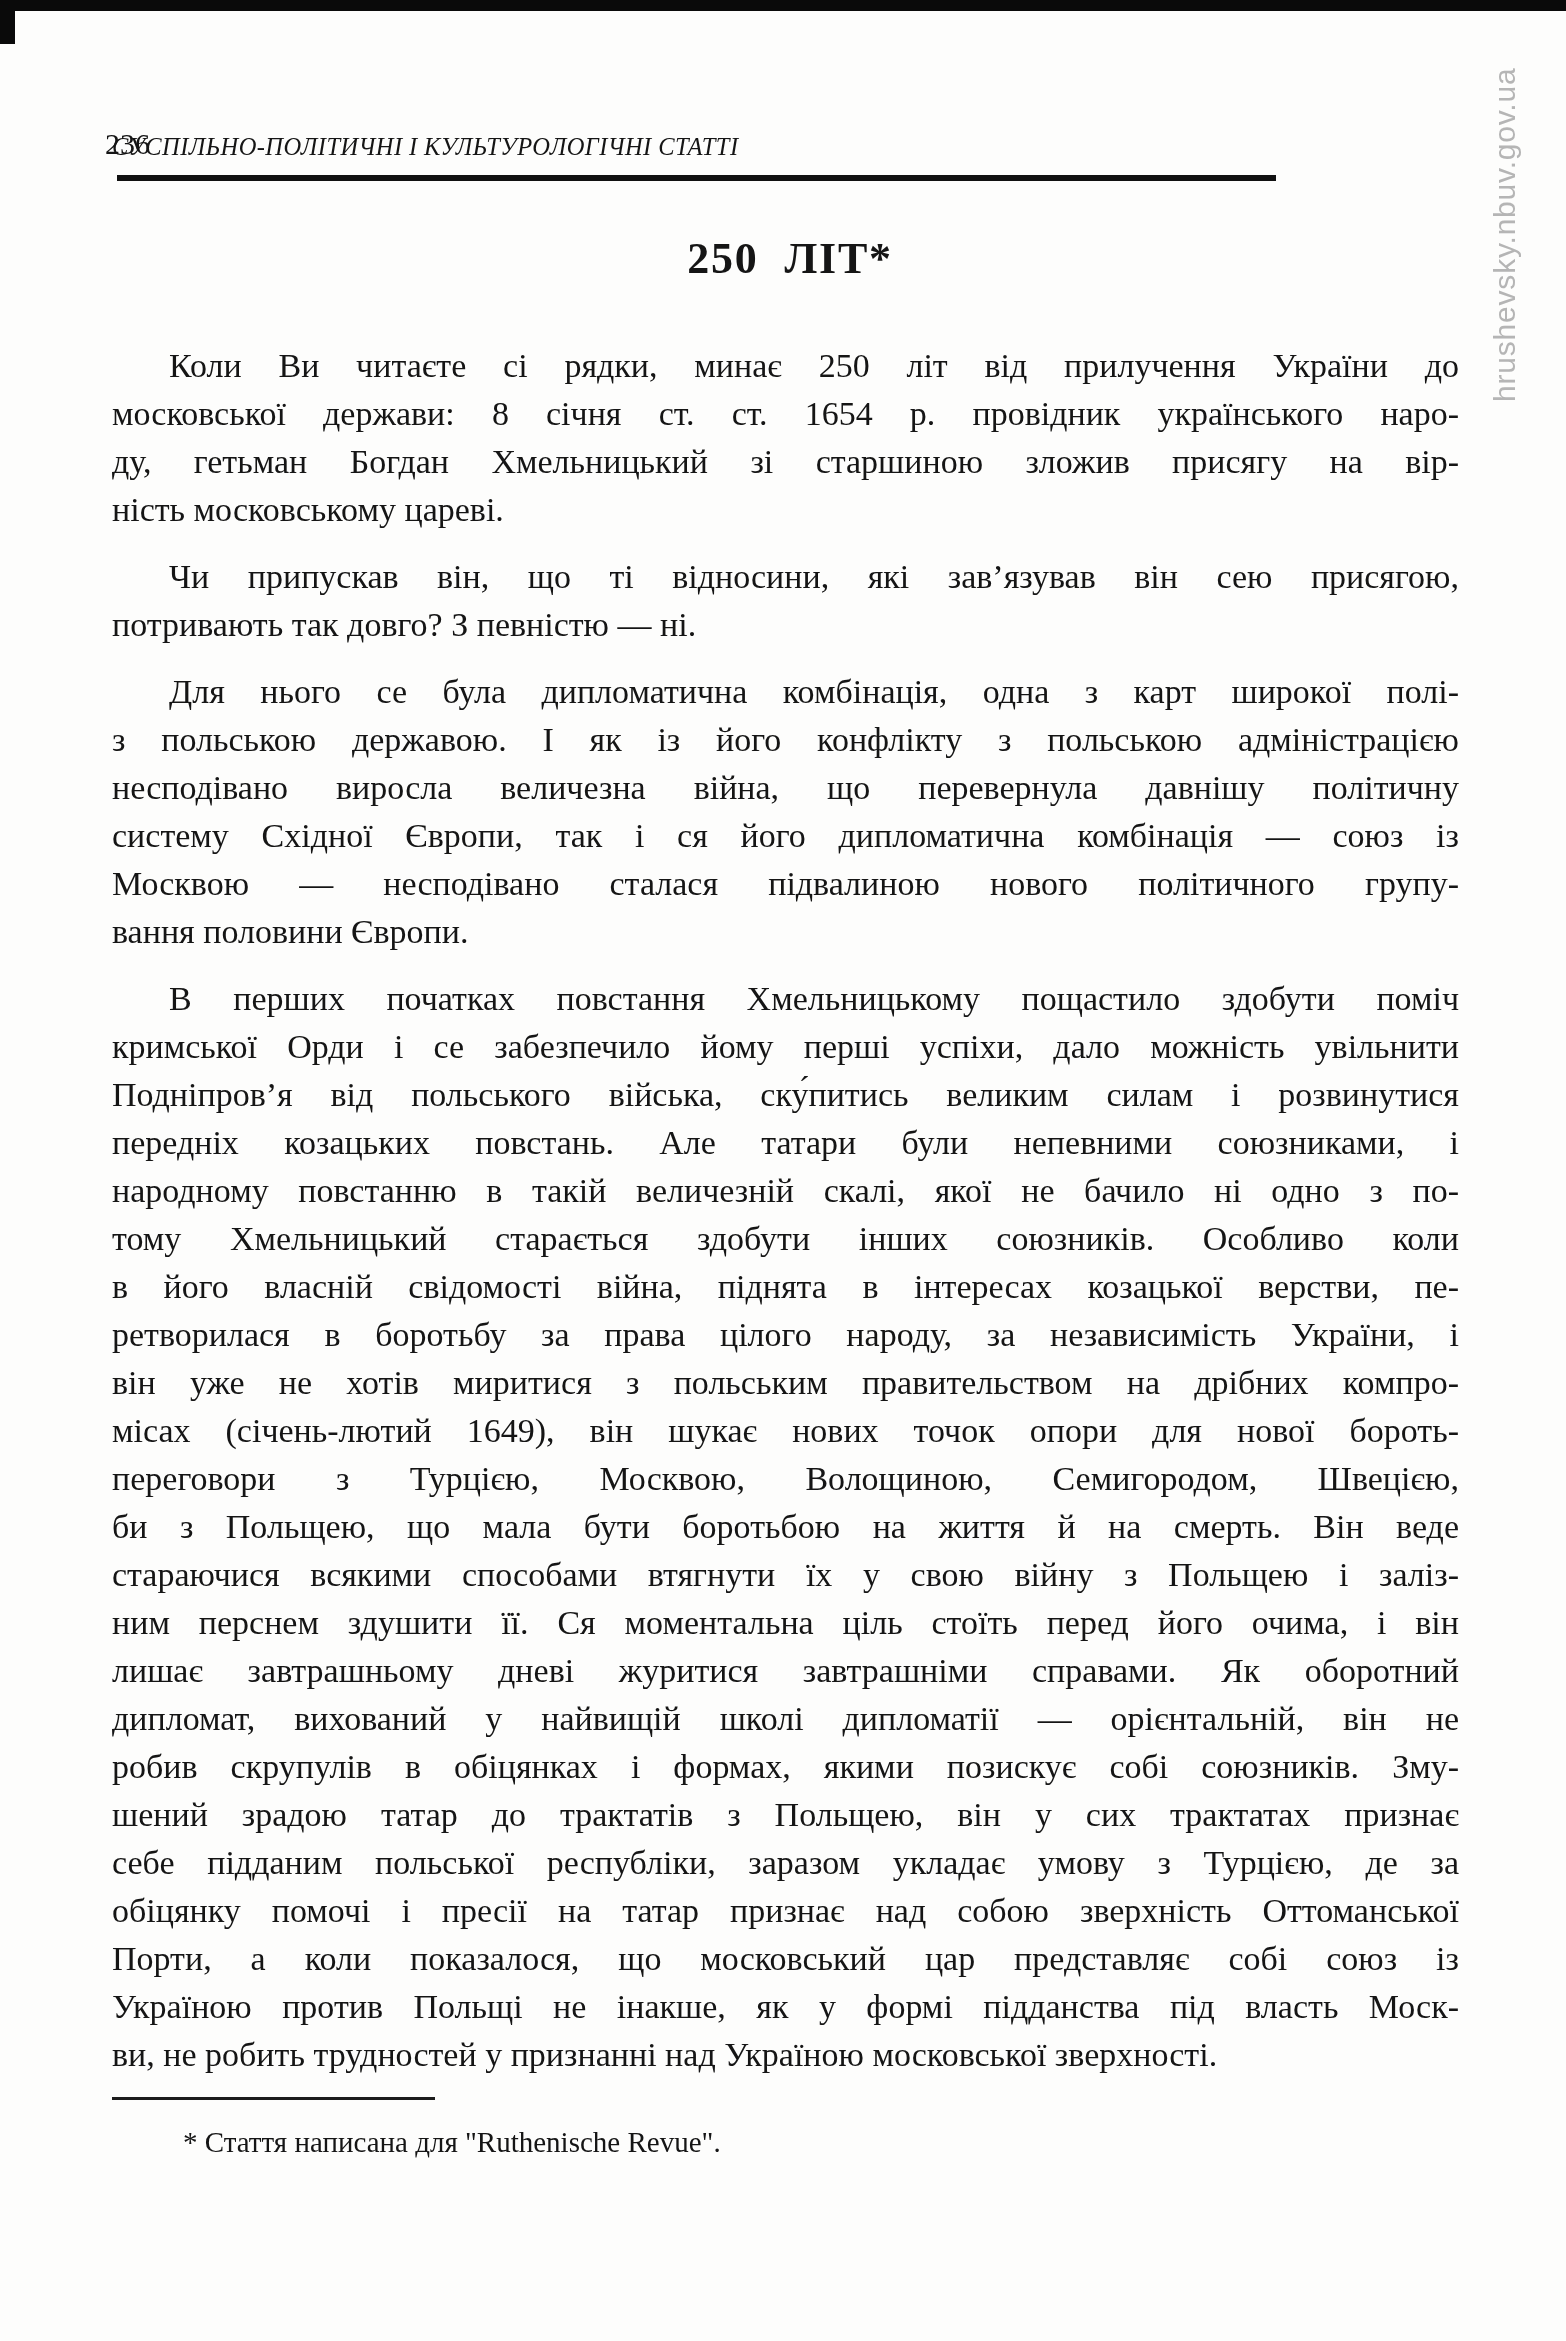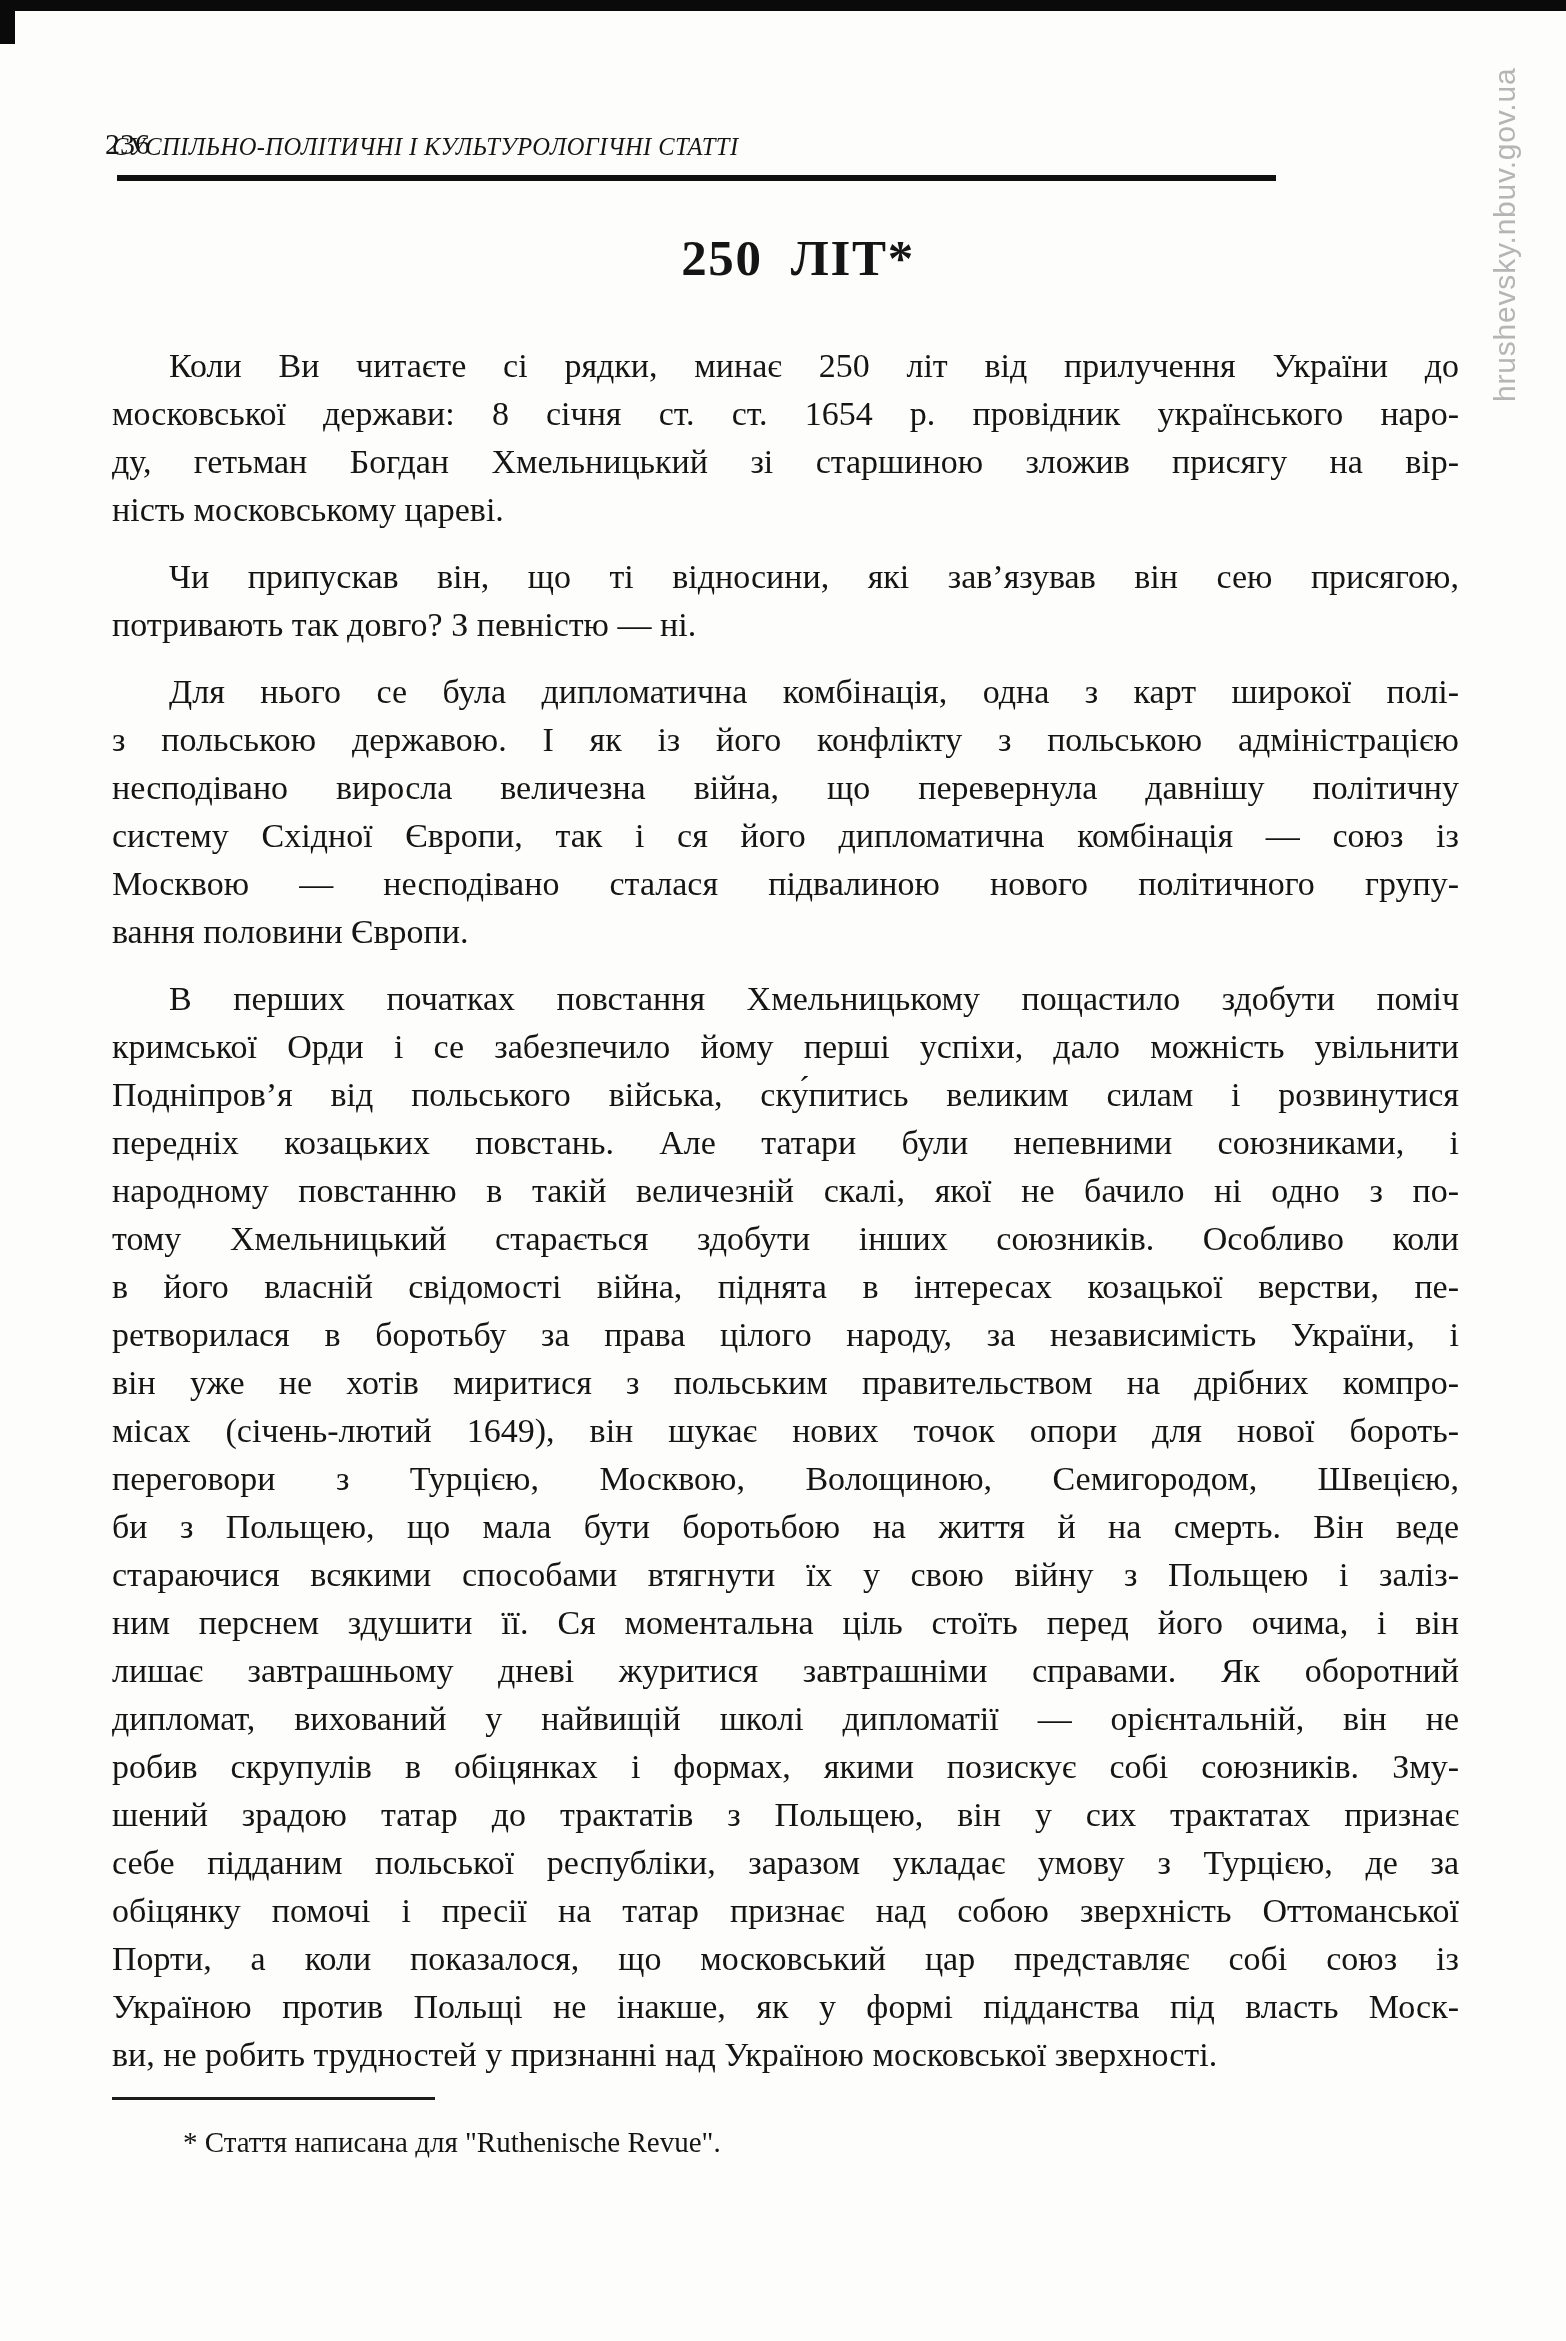--- a/index.html
+++ b/index.html
@@ -52,23 +52,23 @@
     font-size: 24.5px; line-height: 30px;
     letter-spacing: 0.4px;
   }
   .header-rule {
     position: absolute; left: 117px; top: 175px;
     width: 1159px; height: 6px;
     background: #111;
   }
 
   .article-title {
-    position: absolute; left: 112px; top: 233px; width: 1372px;
+    position: absolute; left: 104px; top: 233px; width: 1372px;
     text-align: center;
-    font-size: 51px; line-height: 51px;
+    font-size: 44px; line-height: 51px;
     font-weight: bold;
     letter-spacing: 1.7px;
     word-spacing: 13.5px;
   }
 
   .article-body {
     position: absolute; left: 112px; top: 323px; width: 1347px;
     font-size: 34px; line-height: 48px;
   }
   .para { margin: 0; }

